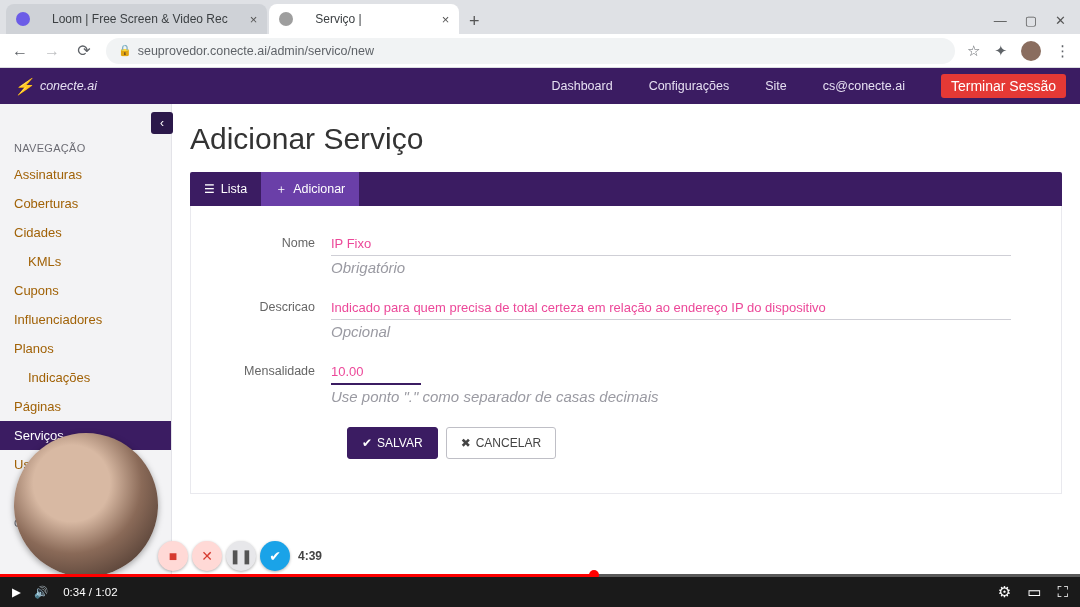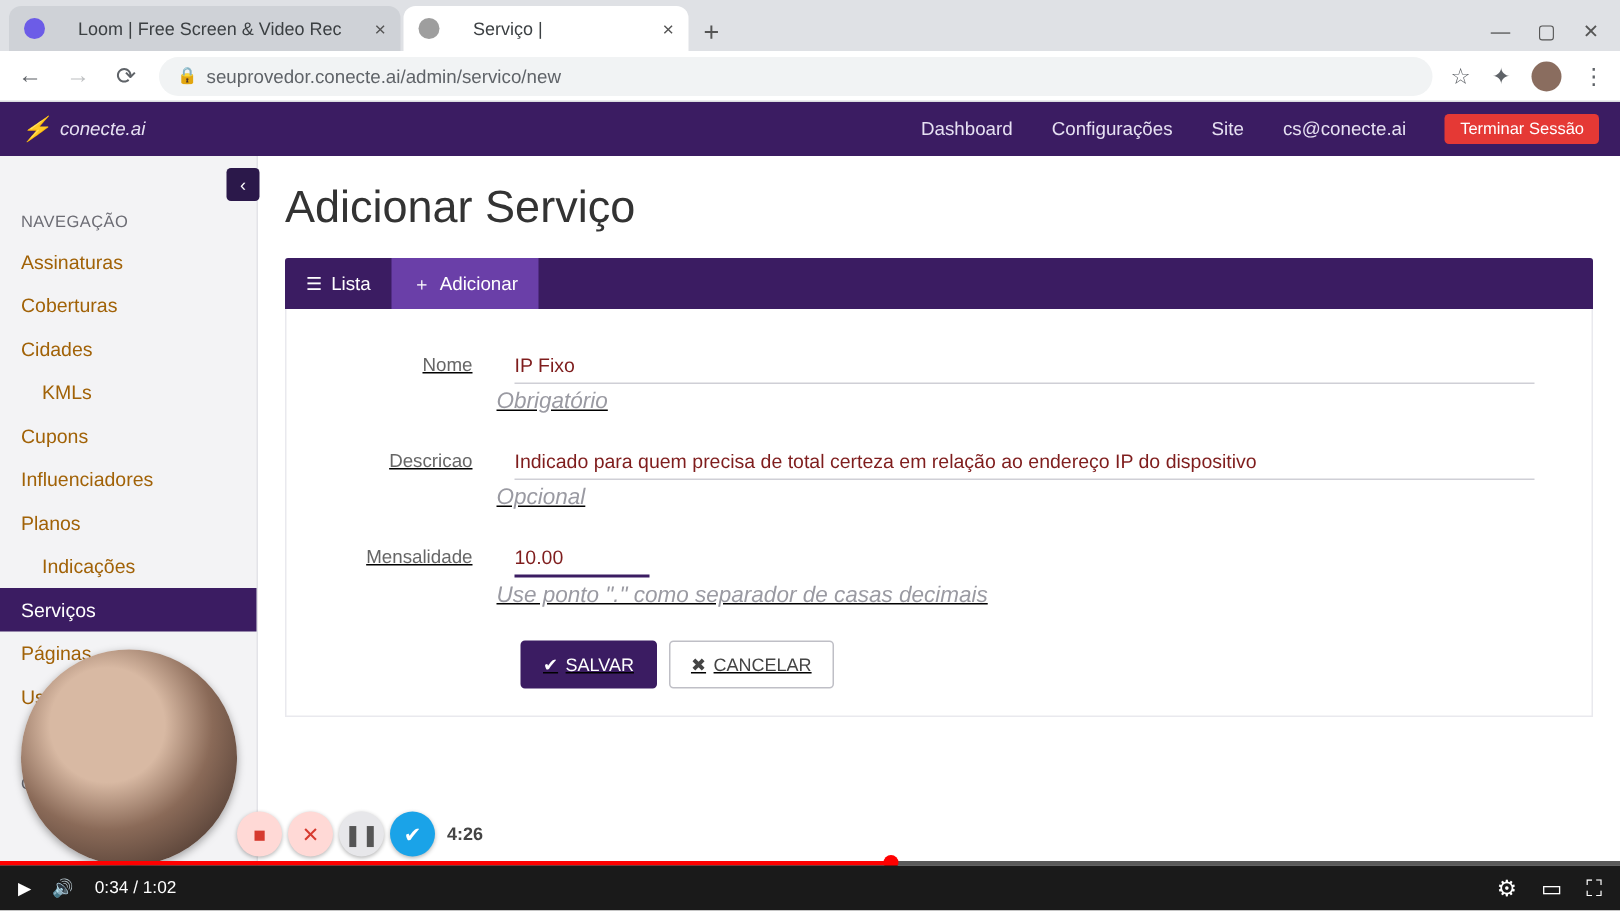--- a/index.html
+++ b/index.html
@@ -19,44 +19,44 @@
   .nav-btn { width: 20px; color: #5f6368; font-size: 16px; text-align: center; }
   .addr-field { flex: 1; height: 26px; background: #f1f3f4; border-radius: 13px; display: flex; align-items: center; padding: 0 12px; font-size: 12.5px; color: #5f6368; gap: 6px; }
   .addr-field .lock { font-size: 11px; }
   .addr-right { display: flex; gap: 14px; align-items: center; color: #5f6368; font-size: 15px; }
   .avatar-dot { width: 20px; height: 20px; border-radius: 50%; background: #8a6d5f; }
 
   
   .app-header { height: 36px; background: #3b1c62; display: flex; align-items: center; padding: 0 14px; color: #e6e0f2; font-size: 12.5px; }
   .brand { display: flex; align-items: center; gap: 6px; font-style: italic; }
   .brand .logo { color: #4fc3f7; font-size: 16px; }
-  .app-nav { margin-left: auto; display: flex; align-items: center; gap: 26px; }
-  .terminate { background: #e53935; color: #fff; padding: 4px 10px; border-radius: 3px; font-size: 11px; }
+  .app-nav { margin-left: auto; display: flex; align-items: center; gap: 36px; }
+  .terminate { background: #e53935; color: #fff; padding: 4px 10px; border-radius: 3px; font-size: 14px; }
 
   
   .app-body { display: flex; height: calc(607px - 34px - 34px - 36px - 30px); background: #fff; }
   .sidebar { width: 172px; background: #f3f3f5; border-right: 1px solid #e3e3e8; position: relative; }
   .sidebar .collapse { position: absolute; right: -2px; top: 8px; width: 22px; height: 22px; background: #2b184a; color: #fff; font-size: 12px; display: flex; align-items: center; justify-content: center; border-radius: 3px; }
   .side-sect { font-size: 11px; color: #6c6c74; padding: 14px 14px 6px; letter-spacing: .3px; margin-top: 24px; }
   .side-item { font-size: 13px; color: #a16207; padding: 7px 14px; }
   .side-item.indent { padding-left: 28px; }
   .side-item.active { background: #3b1c62; color: #fff; }
 
   .content { flex: 1; padding: 12px 18px; }
   .page-title { font-size: 30px; font-weight: 400; color: #333; margin: 6px 0 16px 0; }
   .tabs-bar { background: #3b1c62; height: 34px; display: flex; align-items: stretch; border-radius: 2px 2px 0 0; overflow: hidden; }
   .tab-btn { color: #fff; font-size: 12.5px; padding: 0 14px; display: flex; align-items: center; gap: 6px; }
   .tab-btn.active { background: #6a3fa8; }
   .tabs-icon { font-size: 12px; }
 
-  .form-area { padding: 28px 40px 18px 40px; border: 1px solid #e9e9ee; border-top: none; text-decoration: underline; }
+  .form-area { padding: 28px 40px 34px 40px; border: 1px solid #e9e9ee; border-top: none; }
   .form-row { display: flex; align-items: flex-start; margin-bottom: 22px; }
   .form-label { width: 100px; text-align: right; padding-right: 16px; font-size: 12.5px; color: #666; padding-top: 2px; }
   .form-field { flex: 1; max-width: 680px; }
-  .form-field input { width: 100%; border: none; border-bottom: 1px solid #cfcfd6; font-size: 13px; padding: 2px 0 4px; outline: none; color: #7f1d1d; background: transparent; margin-left: 12px; }
+  .form-field input { width: 100%; border: none; border-bottom: 1px solid #cfcfd6; font-size: 13px; padding: 2px 0 4px; outline: none; color: #ec4899; background: transparent; }
   .form-field.focused input { border-bottom: 2px solid #3b1c62; }
   .form-hint { font-size: 15px; font-style: italic; color: #9a9aa2; margin-top: 3px; }
 
   .btn-row { display: flex; gap: 8px; margin-left: 116px; margin-top: 8px; }
   .btn { font-size: 12px; padding: 8px 14px; border: 1px solid #3b1c62; border-radius: 3px; display: inline-flex; align-items: center; gap: 5px; cursor: pointer; }
   .btn.primary { background: #3b1c62; color: #fff; }
   .btn.cancel { background: #fff; color: #444; border-color: #bfbfc6; }
 
   
   .webcam { position: absolute; left: 14px; bottom: 30px; width: 144px; height: 144px; border-radius: 50%; background: radial-gradient(circle at 40% 35%, #d8b9a3 0 30%, #8a6a58 55%, #332520 100%); box-shadow: 0 2px 6px rgba(0,0,0,.35); }
@@ -135,22 +135,22 @@
       </div>
     <div class="side-sect">NAVEGAÇÃO</div>
     <div class="side-item">Assinaturas</div>
     <div class="side-item">Coberturas</div>
     <div class="side-item">Cidades</div>
     <div class="side-item indent">KMLs</div>
     <div class="side-item">Cupons</div>
     <div class="side-item">Influenciadores</div>
     <div class="side-item">Planos</div>
     <div class="side-item indent">Indicações</div>
+    <div class="side-item">Páginas</div>
     <div class="side-item active">Serviços</div>
-    <div class="side-item">Páginas</div>
     <div class="side-item">Usuários</div>
     <div class="side-sect">OUTROS</div>
   </div>
 
   <div class="content">
     <h1 class="page-title">Adicionar Serviço</h1>
 
     <div class="tabs-bar">
       <div class="tab-btn">
         <span class="tabs-icon">☰</span>
@@ -199,21 +199,21 @@
   </div>
 </div>
 
 <div class="webcam"></div>
 
 <div class="loom-ctrl">
   <div class="lc red">■</div>
   <div class="lc red">✕</div>
   <div class="lc gray">❚❚</div>
   <div class="lc blue">✔</div>
-  <span class="loom-time">4:26</span>
+  <span class="loom-time">4:39</span>
 </div>
 
 <div class="progress-line"></div>
 <div class="progress-fill"></div>
 <div class="progress-dot"></div>
 <div class="video-bar">
   <span>▶</span>
   <span>🔊</span>
   <span>
     <span>0:34</span> / <span>1:02</span>

